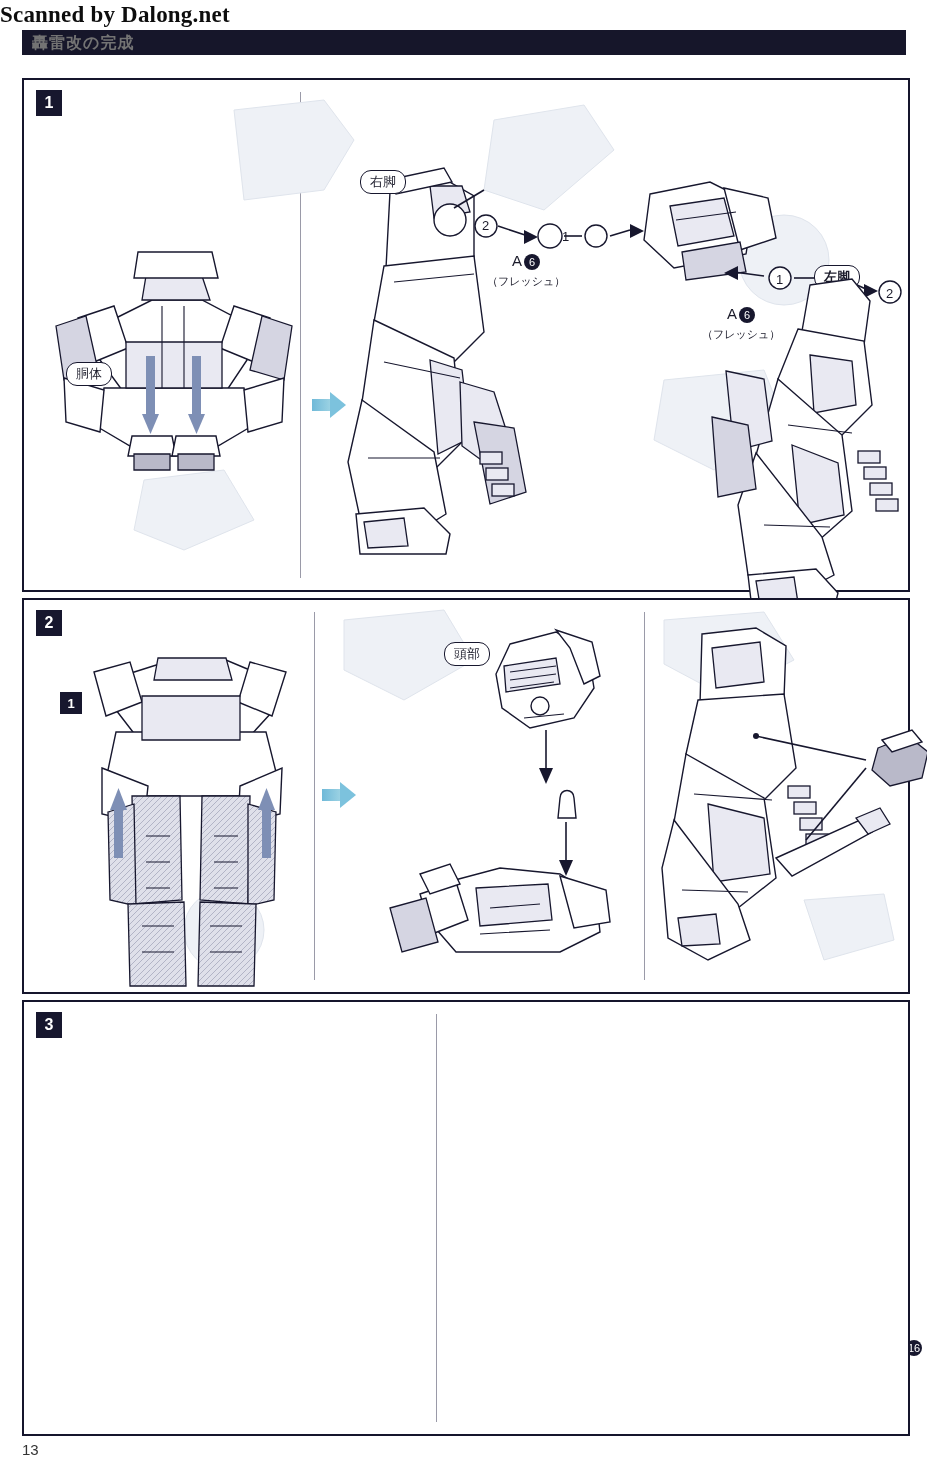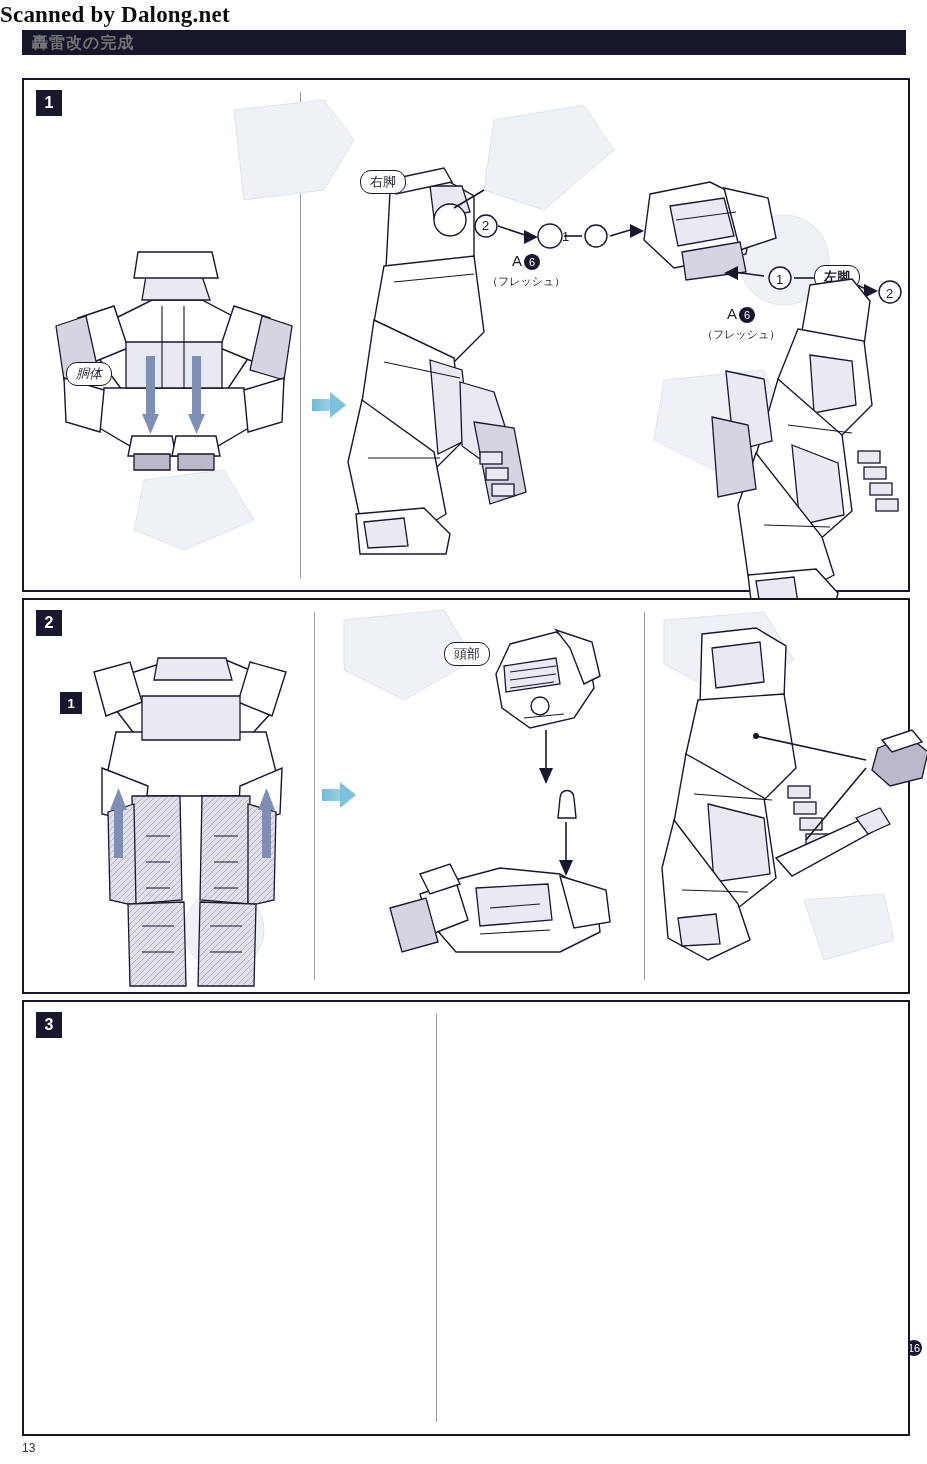--- a/index.html
+++ b/index.html
@@ -1,20 +1,20 @@
 <!DOCTYPE html>
 <html><head>
 <meta charset="utf-8">
 <style>
   html,body{margin:0;padding:0;background:#ffffff;}
   body{width:927px;height:1464px;position:relative;font-family:"Liberation Sans",sans-serif;color:#1b1b2a;overflow:hidden;}
   .watermark{position:absolute;top:2px;left:0;width:927px;text-align:left;font-size:23px;font-weight:bold;color:#0d0d0d;letter-spacing:.2px;font-family:"Liberation Serif",serif;}
   .title-bar{position:absolute;left:22px;top:30px;width:884px;height:25px;background:#16162a;color:#737373;}
   .title-bar .tx{position:absolute;left:10px;top:3px;font-size:16px;font-weight:bold;letter-spacing:1px;}
-  .page-num{position:absolute;left:22px;top:1441px;font-size:12px;color:#333;}
+  .page-num{position:absolute;left:22px;top:1441px;font-size:15px;color:#333;}
 
   .panel{position:absolute;border:2px solid #15152c;background:#fff;}
   .divider{position:absolute;width:1px;background:#9a9aa8;}
   .stepbox{position:absolute;width:26px;height:26px;background:#17172e;color:#fff;font-size:16px;font-weight:bold;display:flex;align-items:center;justify-content:center;}
   .stepbox.sm{width:22px;height:22px;font-size:13px;}
 
   .lbl{position:absolute;border:1.6px solid #17172e;border-radius:11px;background:#fff;font-size:13px;padding:2px 9px;white-space:nowrap;}
   .plain{position:absolute;font-size:13px;white-space:nowrap;}
   .small{font-size:11px;}
 
@@ -95,21 +95,21 @@
 
       <g class="arrowblue">
         <rect x="104" y="116" width="9" height="60"></rect>
         <path d="M100 174 L117 174 L108.5 194 Z"></path>
         <rect x="150" y="116" width="9" height="60"></rect>
         <path d="M146 174 L163 174 L154.5 194 Z"></path>
       </g>
     </g>
   </svg>
 
-  <div class="lbl" style="left:42px;top:282px;font-style:italic;">胴体</div>
+  <div class="lbl" style="left:42px;top:282px;">胴体</div>
 
   <div class="bigarrow" style="left:288px;top:312px;">
     <div class="shaft"></div>
       <div class="head"></div>
   </div>
 
   <svg width="260" height="400" style="left:310px;top:82px;">
     <g>
       <path class="fillw" d="M56 30 L112 18 L140 34 L140 96 L96 120 L52 106 Z"></path>
       <path class="fillg" d="M96 24 L128 24 L136 50 L100 56 Z"></path>

